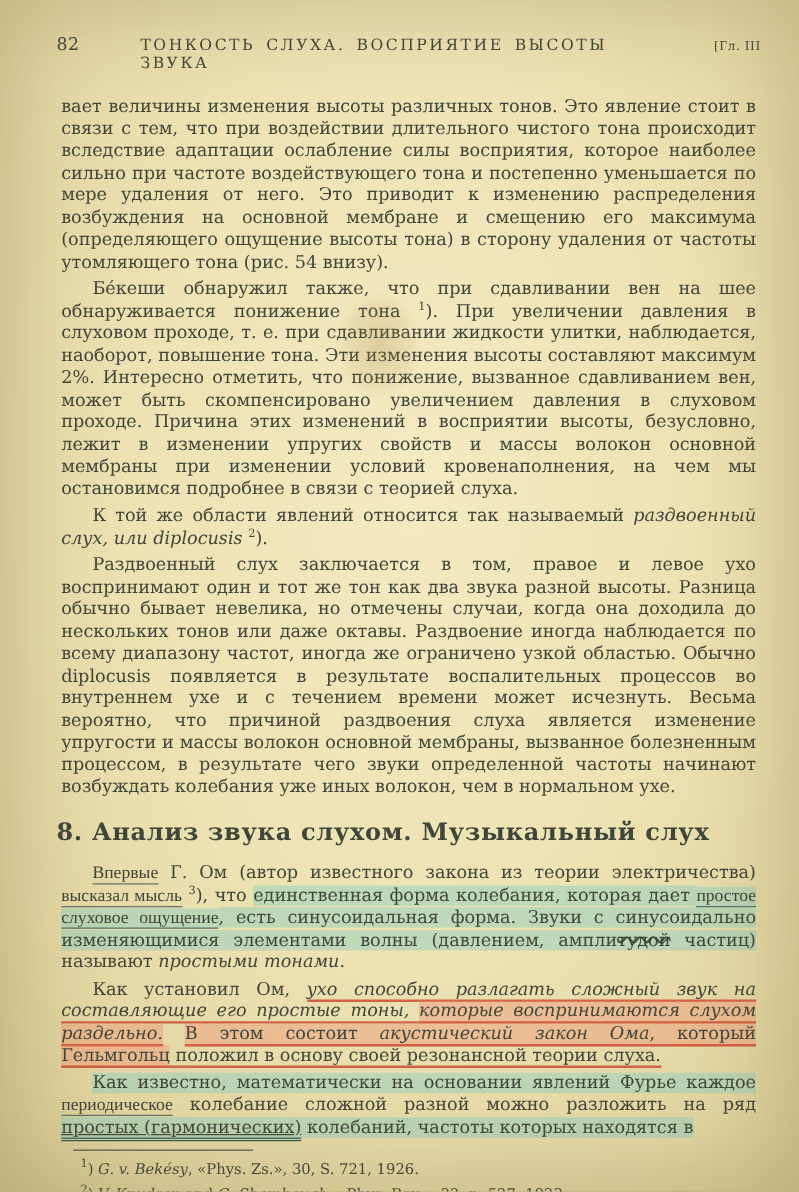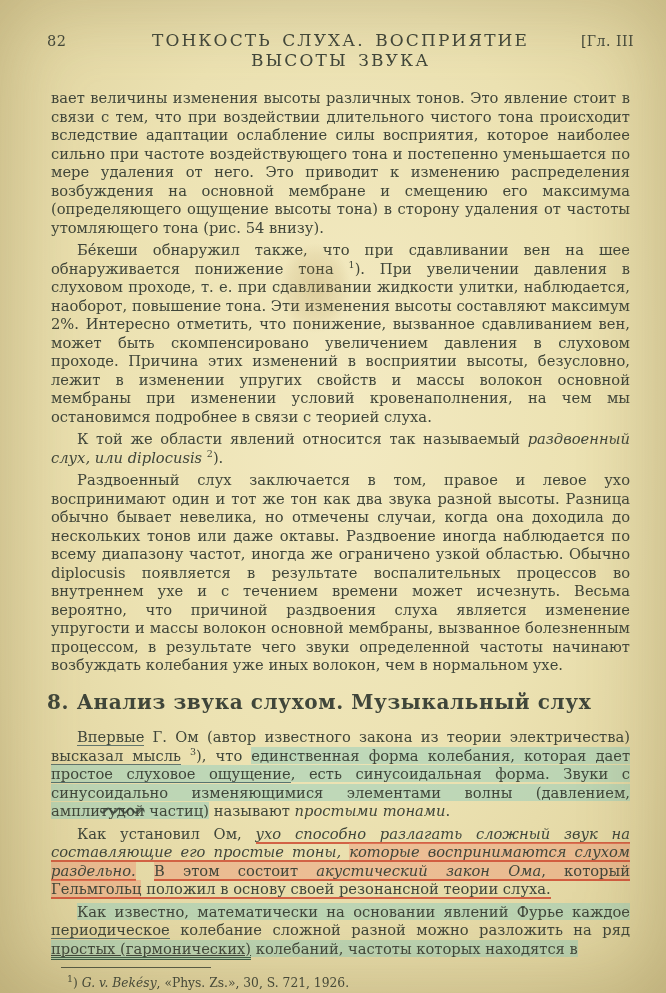--- a/index.html
+++ b/index.html
@@ -17,38 +17,38 @@
   }
   .stain{
     position:absolute;left:268px;top:228px;width:95px;height:120px;border-radius:50%;
     background:radial-gradient(closest-side, rgba(163,129,60,0.26), rgba(163,129,60,0.10) 55%, rgba(163,129,60,0) 75%);
     pointer-events:none;
   }
   header{
     display:flex;align-items:baseline;font-size:14.5px;letter-spacing:0.5px;
   }
   .pageno{width:70px;}
-  .runtitle{flex:1;text-align:center;font-size:17px;letter-spacing:2.1px;word-spacing:3px;}
-  .chapref{width:70px;text-align:right;font-size:14px;}
+  .runtitle{flex:1;font-size:13px;letter-spacing:2.1px;word-spacing:3px;}
+  .chapref{width:70px;text-align:right;font-size:10px;}
   main{
     margin-top:19px;font-size:14.7px;line-height:1.26;text-align:justify;
     text-rendering:optimizeLegibility;
   }
   .para{margin:4px;}
   .para.indent{text-indent:26px;}
   .sect-heading{
     text-align:left;font-size:20px;font-weight:bold;letter-spacing:0.6px;
     margin:15px 0 13px 0;text-indent:0;
   }
   sup{font-size:9.5px;line-height:0;}
   .i{font-style:italic;text-align:center;}
   .hlc{background:rgba(146,206,190,0.50);box-decoration-break:clone;-webkit-box-decoration-break:clone;}
   .hlr{background:rgba(240,140,110,0.40);box-decoration-break:clone;-webkit-box-decoration-break:clone;}
   .ur{border-bottom:2px solid rgba(206,76,50,0.85);}
-  .uk{border-bottom:1.5px solid rgba(52,82,88,0.75);}
+  .uk{border-bottom:1.5px solid rgba(52,82,88,0.75);font-family:Liberation Serif, serif;}
   .u2{border-bottom:3px double rgba(45,80,60,0.9);text-decoration:underline;}
   .scr{text-decoration:line-through;text-decoration-style:wavy;text-decoration-thickness:2px;text-decoration-color:rgba(55,65,55,0.85);}
   .fn-rule{width:150px;border:0;border-top:1.5px solid rgba(60,68,55,0.85);margin:9px 0 7px 14px;}
   .footnotes{font-size:12.3px;line-height:1.34;text-align:left;}
   .footnotes .para{text-indent:16px;}
 </style>
 </head>
 <body>
 
 <div class="page">

